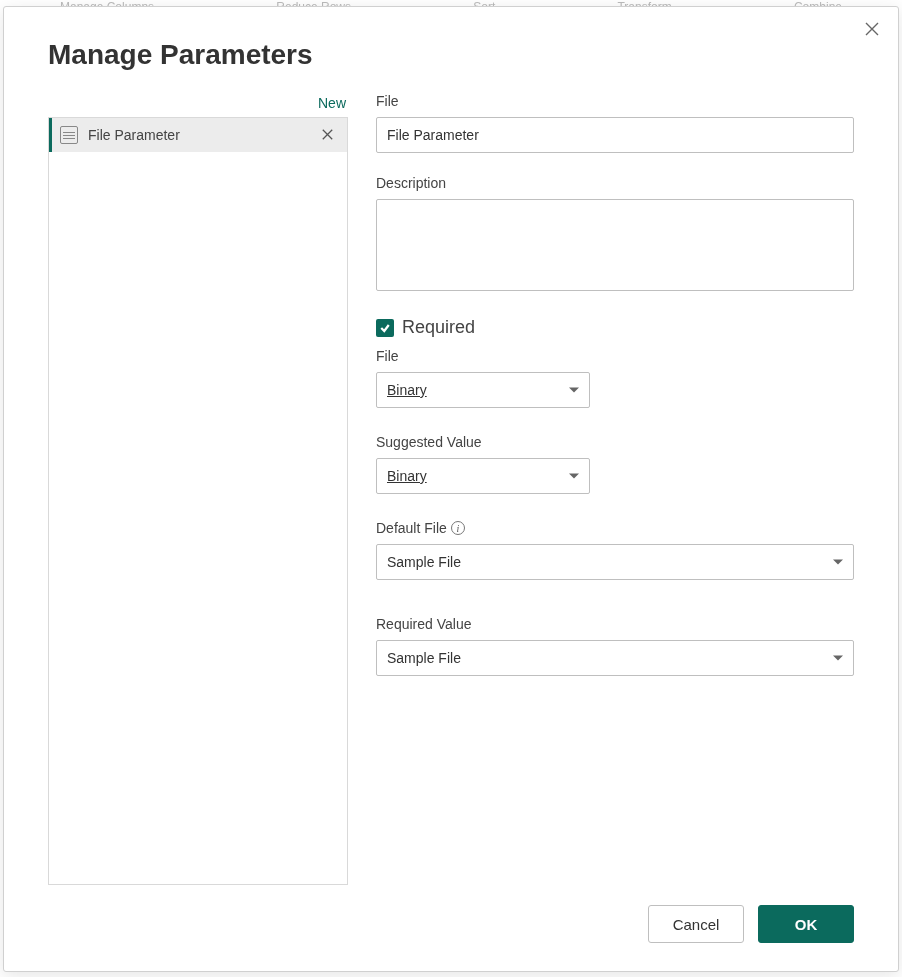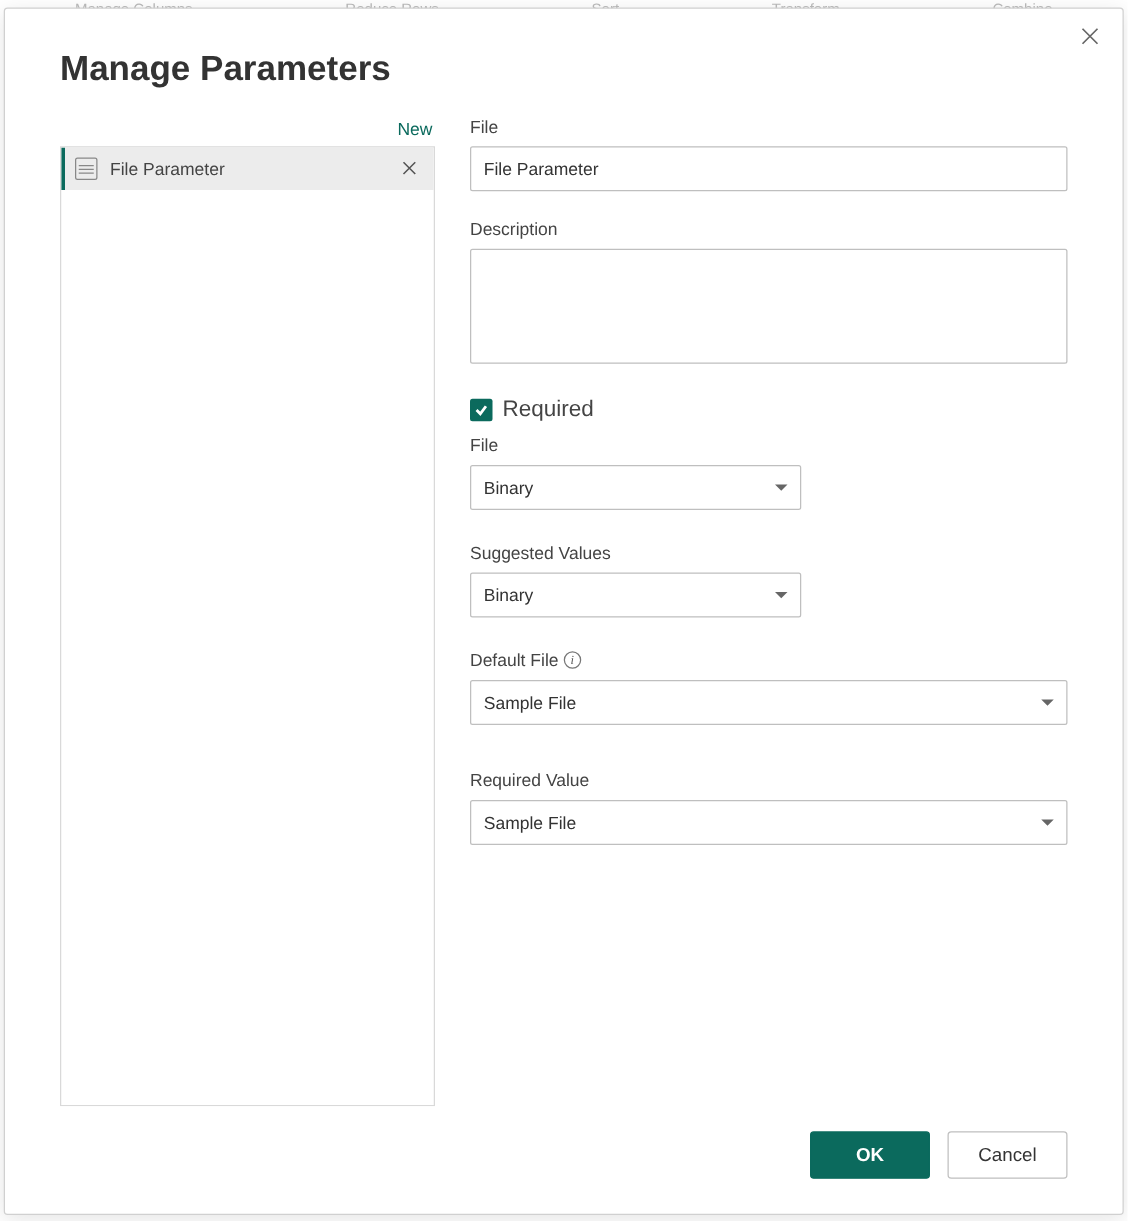--- a/index.html
+++ b/index.html
@@ -180,21 +180,21 @@
     height: 36px;
     border: 1px solid #bfbfbf;
     border-radius: 2px;
     background: #fff;
     display: flex; align-items: center;
     padding: 0 30px 0 10px;
     cursor: pointer;
     font-size: 14px;
     color: #333;
   }
-  .select.narrow { width: 265px; }
+  .select.narrow { width: 214px; text-decoration: underline; }
   .select.full { width: 100%; }
   .select .caret {
     position: absolute;
     right: 10px; top: 50%; transform: translateY(-50%);
     width: 0; height: 0;
     border-left: 5px solid transparent;
     border-right: 5px solid transparent;
     border-top: 5px solid #666;
   }
   .section-gap { height: 18px; }
@@ -288,21 +288,21 @@
             <div class="chk-label">Required</div>
           </div>
 
           <div class="fld-label">File</div>
           <div class="select narrow">
             <span>Binary</span>
             <span class="caret"></span>
           </div>
 
           <div class="section-gap"></div>
-          <div class="fld-label">Suggested Values</div>
+          <div class="fld-label">Suggested Value</div>
           <div class="select narrow">
             <span>Binary</span>
             <span class="caret"></span>
           </div>
 
           <div class="section-gap"></div>
           <div class="fld-label">
             <span>Default File</span>
             <span class="info">i</span>
           </div>
@@ -316,18 +316,18 @@
           <div class="select full">
             <span>Sample File</span>
             <span class="caret"></span>
           </div>
 
         </div>
       </div>
     </div>
 
     <div class="footer">
+      <div class="btn btn-secondary">Cancel</div>
       <div class="btn btn-primary">OK</div>
-      <div class="btn btn-secondary">Cancel</div>
     </div>
 
   </div>
 </div>
 
 </body></html>

